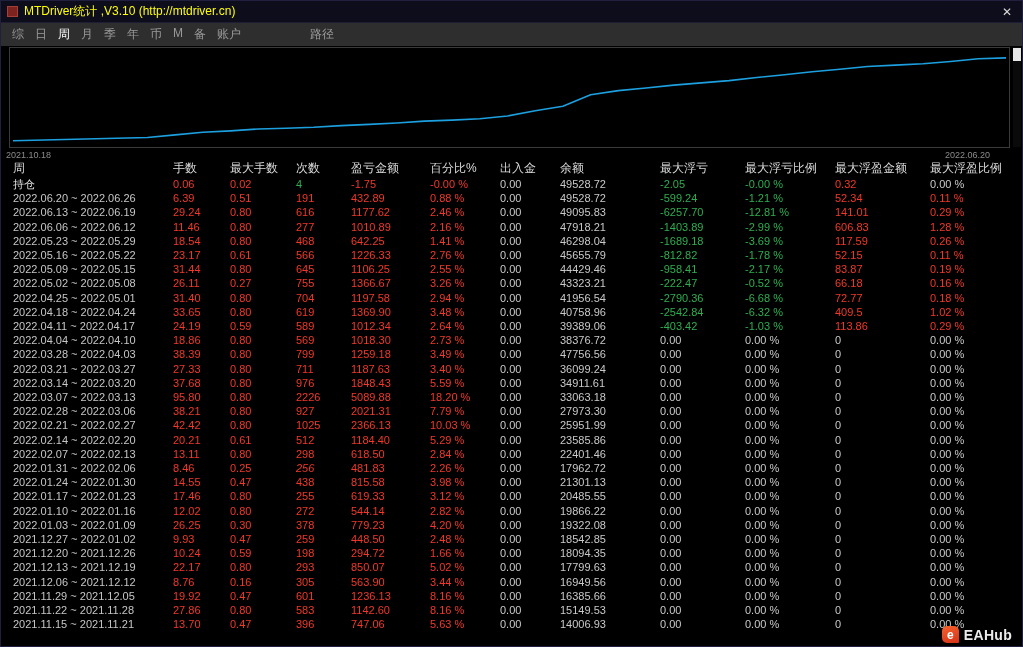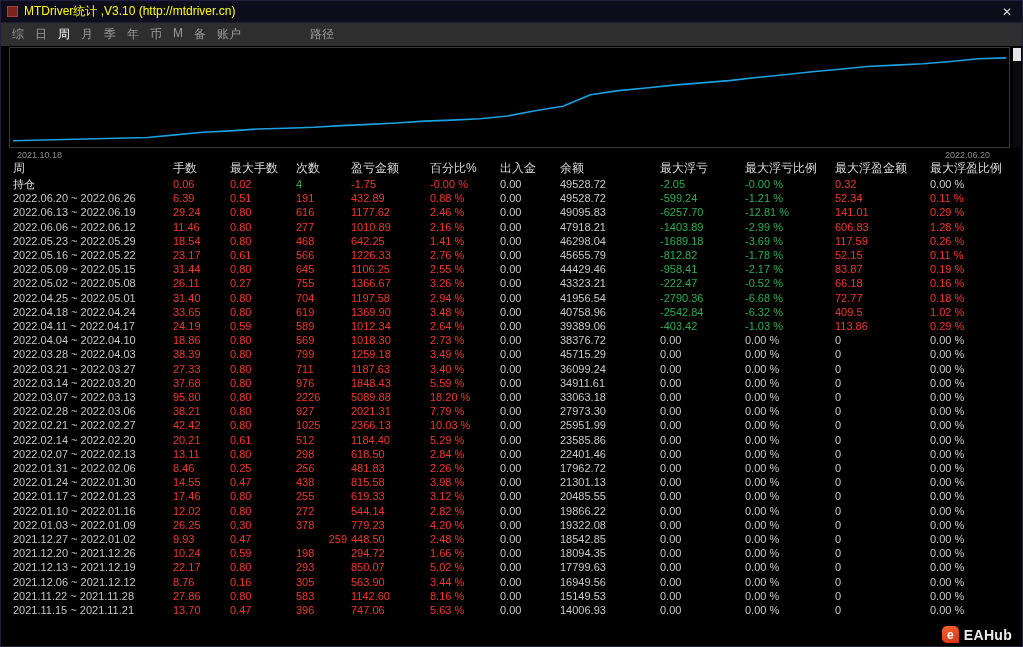--- a/index.html
+++ b/index.html
@@ -9,21 +9,21 @@
   .titlebar{height:22px;background:#0d0d1b;display:flex;align-items:center;padding:0 6px;border-bottom:1px solid #1d1d33}
   .app-icon{width:11px;height:11px;background:#7c2320;border:1px solid #a54038;margin-right:6px;flex:0 0 auto}
   .title{color:#ffff00;font-size:12px;white-space:nowrap}
   .close{margin-left:auto;color:#d8d8d8;font-size:12px;cursor:pointer;padding:0 4px}
   .menubar{height:23px;background:#2e2e2e;display:flex;align-items:center;padding:0 11px;font-size:12px}
   .menu-item{color:#9a9a9a;margin-right:11px;cursor:pointer;white-space:nowrap}
   .menu-item.active{color:#ffffff}
   .menu-path{color:#9a9a9a;margin-left:58px;cursor:pointer;white-space:nowrap}
   .chart-panel{position:relative;height:101px;margin:1px 12px 0 8px;border:1px solid #3a3a3a;background:#000}
   .chart-panel svg{position:absolute;left:0;top:0;width:100%;height:100%}
-  .axis-row{display:flex;justify-content:space-between;align-items:center;height:12px;padding:1px 32px 0 16px;font-size:9px;color:#8b8b8b}
+  .axis-row{display:flex;justify-content:space-between;align-items:center;height:12px;padding:1px 32px 0 5px;font-size:9px;color:#8b8b8b}
   table{width:1007px;margin-left:8px;border-collapse:collapse;table-layout:fixed}
   th{text-align:left;font-weight:normal;font-size:12px;color:#d9d9d9;height:16px;padding:0 0 0 4px;white-space:nowrap;overflow:hidden}
   td{font-size:11px;height:14.2px;padding:0 0 0 4px;white-space:nowrap;overflow:hidden;line-height:14.2px}
   .scrollbar{position:absolute;right:1px;top:46px;width:8px;height:100px;background:#0a0a0a}
   .scrollbar .thumb{width:8px;height:13px;background:#e6e6e6;margin-top:1px}
   .brand{position:absolute;right:10px;bottom:3px;display:flex;align-items:center;gap:5px}
   .brand-icon{width:17px;height:17px;border-radius:5px 5px 1px 5px;background:linear-gradient(160deg,#f4632e,#d63218);
     color:#fff;font-size:12px;font-weight:bold;display:flex;align-items:center;justify-content:center}
   .brand-label{color:#ececec;font-size:14px;font-weight:bold;letter-spacing:.3px}
 </style>
@@ -266,21 +266,21 @@
           <td style="color: rgb(201, 201, 201);">0.00 %</td>
         </tr>
         <tr>
           <td style="color: rgb(198, 198, 198);">2022.03.28 ~ 2022.04.03</td>
           <td style="color: rgb(242, 56, 42);">38.39</td>
           <td style="color: rgb(242, 56, 42);">0.80</td>
           <td style="color: rgb(242, 56, 42);">799</td>
           <td style="color: rgb(242, 56, 42);">1259.18</td>
           <td style="color: rgb(242, 56, 42);">3.49 %</td>
           <td style="color: rgb(201, 201, 201);">0.00</td>
-          <td style="color: rgb(201, 201, 201);">45715.29</td>
+          <td style="color: rgb(201, 201, 201);">47756.56</td>
           <td style="color: rgb(201, 201, 201);">0.00</td>
           <td style="color: rgb(201, 201, 201);">0.00 %</td>
           <td style="color: rgb(201, 201, 201);">0</td>
           <td style="color: rgb(201, 201, 201);">0.00 %</td>
         </tr>
         <tr>
           <td style="color: rgb(198, 198, 198);">2022.03.21 ~ 2022.03.27</td>
           <td style="color: rgb(242, 56, 42);">27.33</td>
           <td style="color: rgb(242, 56, 42);">0.80</td>
           <td style="color: rgb(242, 56, 42);">711</td>
@@ -444,21 +444,21 @@
           <td style="color: rgb(201, 201, 201);">19322.08</td>
           <td style="color: rgb(201, 201, 201);">0.00</td>
           <td style="color: rgb(201, 201, 201);">0.00 %</td>
           <td style="color: rgb(201, 201, 201);">0</td>
           <td style="color: rgb(201, 201, 201);">0.00 %</td>
         </tr>
         <tr>
           <td style="color: rgb(198, 198, 198);">2021.12.27 ~ 2022.01.02</td>
           <td style="color: rgb(242, 56, 42);">9.93</td>
           <td style="color: rgb(242, 56, 42);">0.47</td>
-          <td style="color: rgb(242, 56, 42); text-align: right;">259</td>
+          <td style="color: rgb(242, 56, 42);">259</td>
           <td style="color: rgb(242, 56, 42);">448.50</td>
           <td style="color: rgb(242, 56, 42);">2.48 %</td>
           <td style="color: rgb(201, 201, 201);">0.00</td>
           <td style="color: rgb(201, 201, 201);">18542.85</td>
           <td style="color: rgb(201, 201, 201);">0.00</td>
           <td style="color: rgb(201, 201, 201);">0.00 %</td>
           <td style="color: rgb(201, 201, 201);">0</td>
           <td style="color: rgb(201, 201, 201);">0.00 %</td>
         </tr>
         <tr>
@@ -497,20 +497,34 @@
           <td style="color: rgb(242, 56, 42);">563.90</td>
           <td style="color: rgb(242, 56, 42);">3.44 %</td>
           <td style="color: rgb(201, 201, 201);">0.00</td>
           <td style="color: rgb(201, 201, 201);">16949.56</td>
           <td style="color: rgb(201, 201, 201);">0.00</td>
           <td style="color: rgb(201, 201, 201);">0.00 %</td>
           <td style="color: rgb(201, 201, 201);">0</td>
           <td style="color: rgb(201, 201, 201);">0.00 %</td>
         </tr>
         <tr>
+          <td style="color: rgb(198, 198, 198);">2021.11.29 ~ 2021.12.05</td>
+          <td style="color: rgb(242, 56, 42);">19.92</td>
+          <td style="color: rgb(242, 56, 42);">0.47</td>
+          <td style="color: rgb(242, 56, 42);">601</td>
+          <td style="color: rgb(242, 56, 42);">1236.13</td>
+          <td style="color: rgb(242, 56, 42);">8.16 %</td>
+          <td style="color: rgb(201, 201, 201);">0.00</td>
+          <td style="color: rgb(201, 201, 201);">16385.66</td>
+          <td style="color: rgb(201, 201, 201);">0.00</td>
+          <td style="color: rgb(201, 201, 201);">0.00 %</td>
+          <td style="color: rgb(201, 201, 201);">0</td>
+          <td style="color: rgb(201, 201, 201);">0.00 %</td>
+        </tr>
+        <tr>
           <td style="color: rgb(198, 198, 198);">2021.11.22 ~ 2021.11.28</td>
           <td style="color: rgb(242, 56, 42);">27.86</td>
           <td style="color: rgb(242, 56, 42);">0.80</td>
           <td style="color: rgb(242, 56, 42);">583</td>
           <td style="color: rgb(242, 56, 42);">1142.60</td>
           <td style="color: rgb(242, 56, 42);">8.16 %</td>
           <td style="color: rgb(201, 201, 201);">0.00</td>
           <td style="color: rgb(201, 201, 201);">15149.53</td>
           <td style="color: rgb(201, 201, 201);">0.00</td>
           <td style="color: rgb(201, 201, 201);">0.00 %</td>

